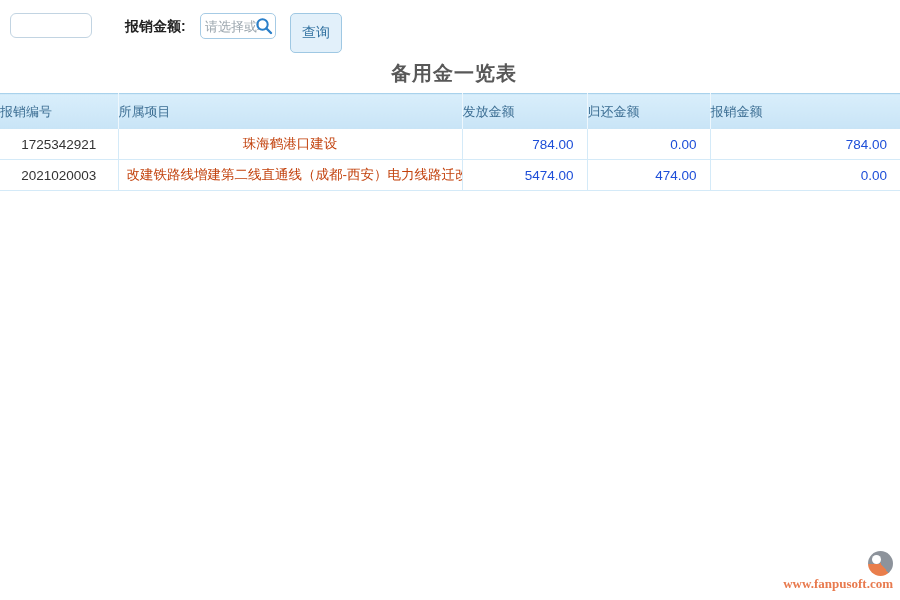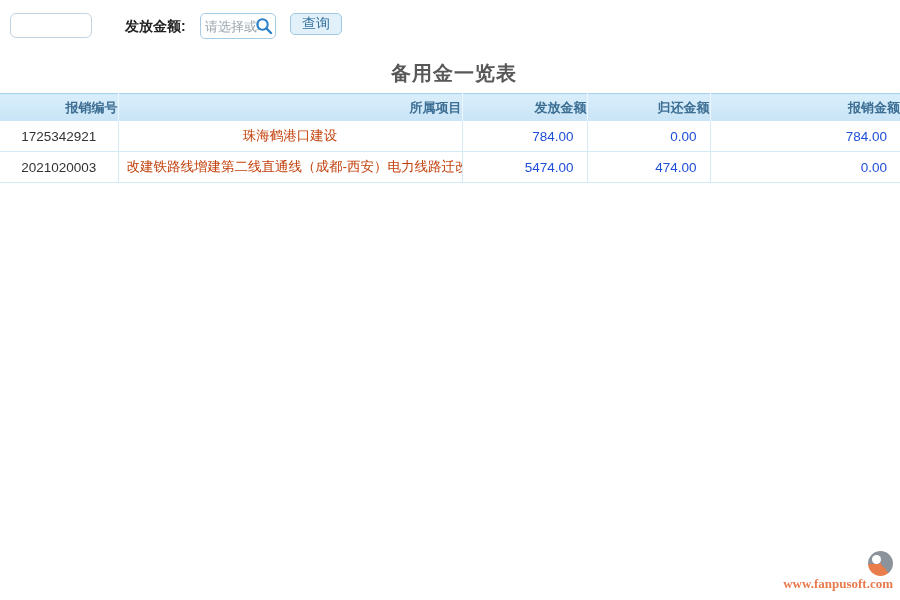--- a/index.html
+++ b/index.html
@@ -27,42 +27,42 @@
   }
   .project-select-input{
     border:none;outline:none;width:54px;height:22px;margin:1px 0 0 4px;
     font-size:13px;color:#333;padding:0;background:transparent;
   }
   .project-select-input::placeholder{color:#9aa5ad;opacity:1;}
   .search-icon{
     position:absolute;right:2px;top:3px;width:18px;height:18px;cursor:pointer;
   }
   .query-button{
-    position:absolute;left:290px;top:13px;width:52px;height:22px;
+    position:absolute;left:290px;top:13px;width:52px;height:40px;
     background:#e2f0fa;border:1px solid #9fc8e3;border-radius:5px;
     color:#30709f;font-size:14px;cursor:pointer;
     font-family:"Liberation Sans","DejaVu Sans",sans-serif;
   }
   
   .title-wrap{position:absolute;top:60px;left:0;width:820px;text-align:center;padding-left:44px;}
   .page-title{font-size:20px;font-weight:bold;color:#585858;letter-spacing:1px;}
   
   .grid{
     position:absolute;top:93px;left:0;width:900px;
     border-collapse:collapse;table-layout:fixed;
   }
   .grid th{
-    height:27px;
+    height:35px;
     background:linear-gradient(#d9eefb,#c8e4f6);
     border-top:1px solid #a9d2ec;
     border-right:1px solid #eef7fd;
-    color:#3c6e93;font-size:13px;font-weight:bold;
-    text-align:right;padding:0;cursor:pointer;
+    color:#3c6e93;font-size:13px;font-weight:normal;
+    text-align:left;padding:0;cursor:pointer;
   }
-  .grid th:last-child{border-right:none;padding-left:44px;}
+  .grid th:last-child{border-right:none;}
   .grid td{
     height:30px;background:#fff;
     border-bottom:1px solid #d4eaf8;
     border-right:1px solid #d4eaf8;
     font-size:13.5px;padding:0;
     white-space:nowrap;overflow:hidden;
   }
   .grid td:last-child{border-right:none;}
   td.cell-id{text-align:center;color:#333333;}
   td.cell-project{text-align:center;color:#c2410c;cursor:pointer;}
@@ -88,21 +88,21 @@
   .brand-site{
     font-size:13px;font-weight:bold;color:#e87a4e;margin-top:0px;
     font-family:"Liberation Serif","DejaVu Serif",serif;cursor:pointer;
   }
 </style>
 </head>
 <body>
 
 <div class="toolbar">
   <input class="keyword-input" type="text" value="" style="">
-  <span class="project-label">发放金额:</span>
+  <span class="project-label">报销金额:</span>
   <span class="project-select-wrap">
     <input class="project-select-input" type="text" placeholder="请选择或输入" style="">
     <svg class="search-icon" viewBox="0 0 18 18">
       <circle cx="7.5" cy="7.5" r="5.2" fill="none" stroke="#2a7fc9" stroke-width="2"></circle>
       <line x1="11.5" y1="11.5" x2="16" y2="16" stroke="#2a7fc9" stroke-width="2.4" stroke-linecap="round"></line>
     </svg>
   </span>
   <button class="query-button">查询</button>
 </div>
 

